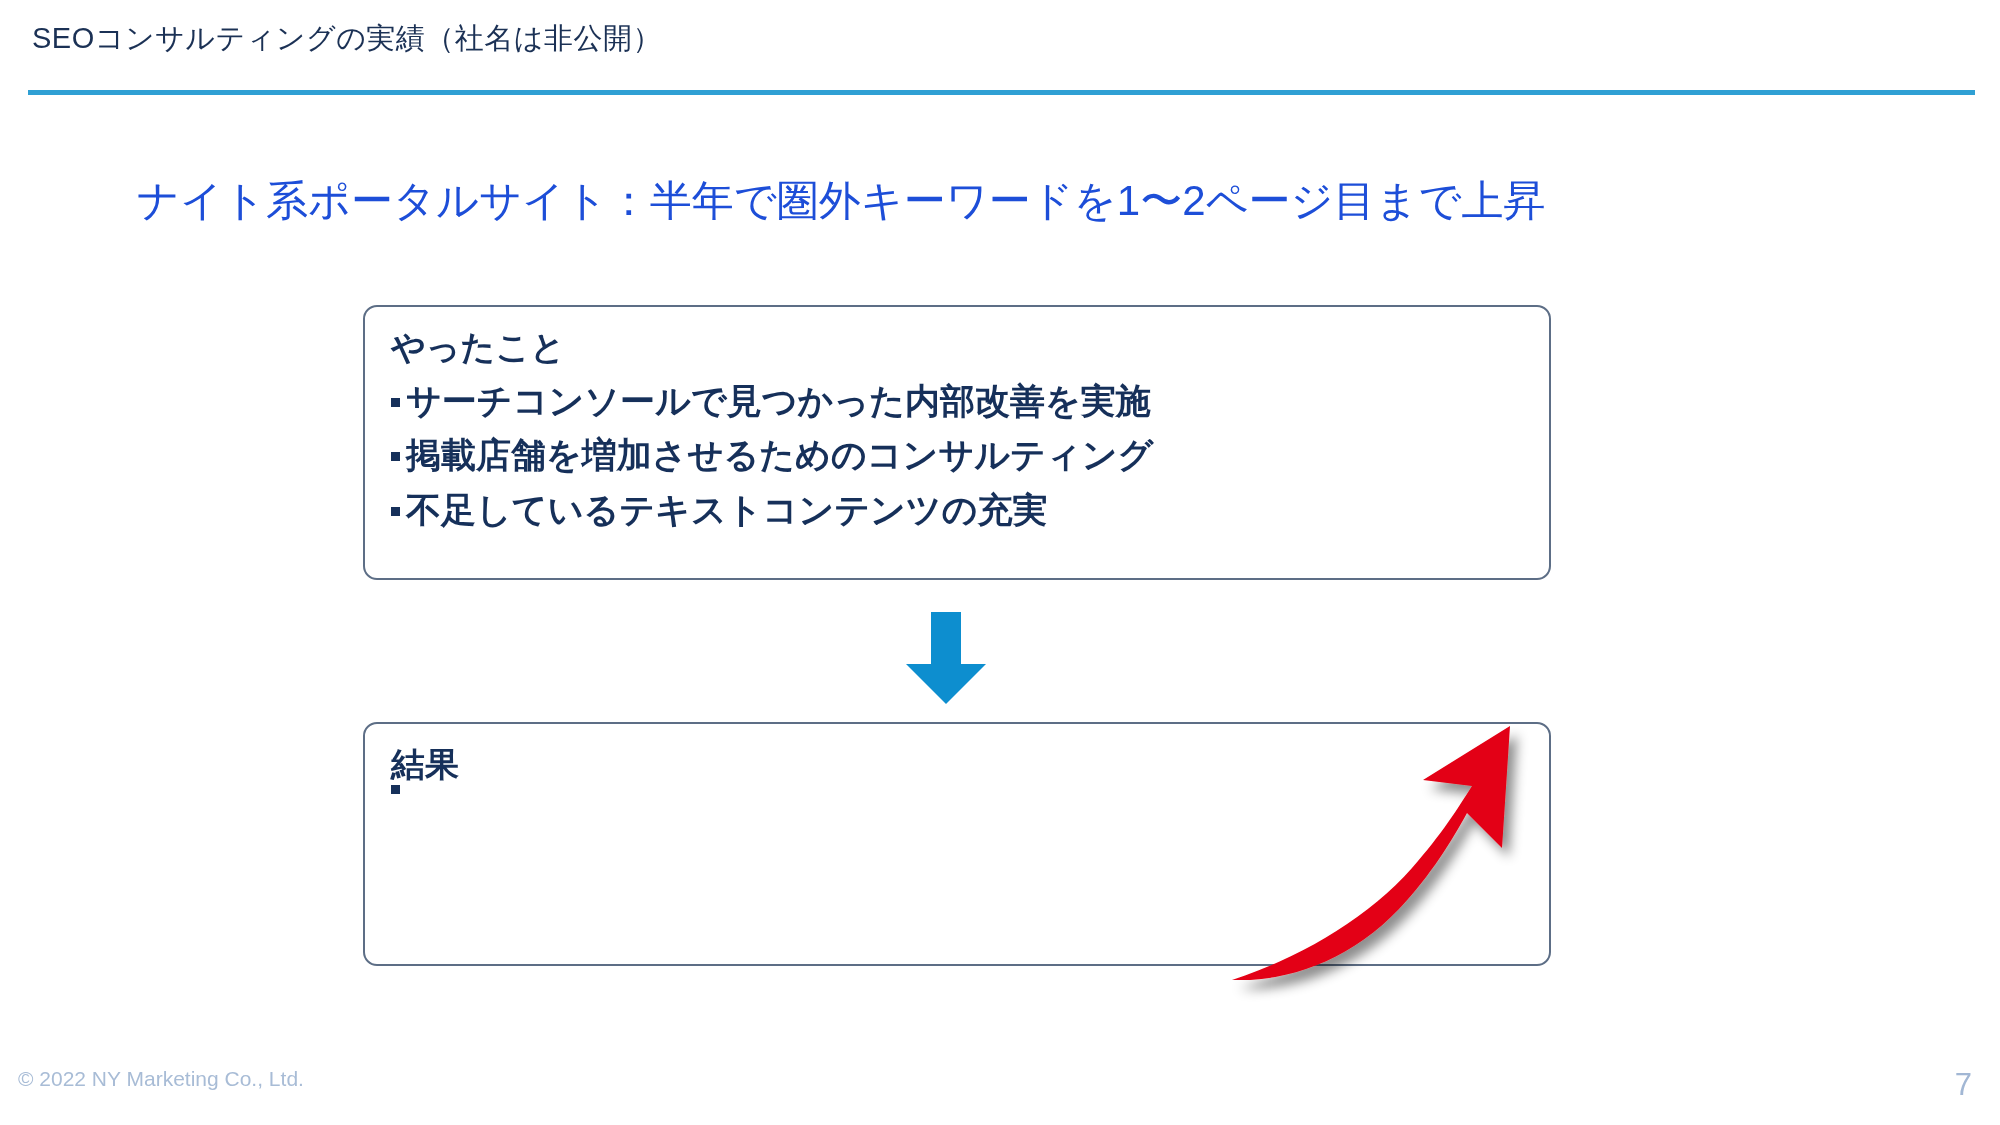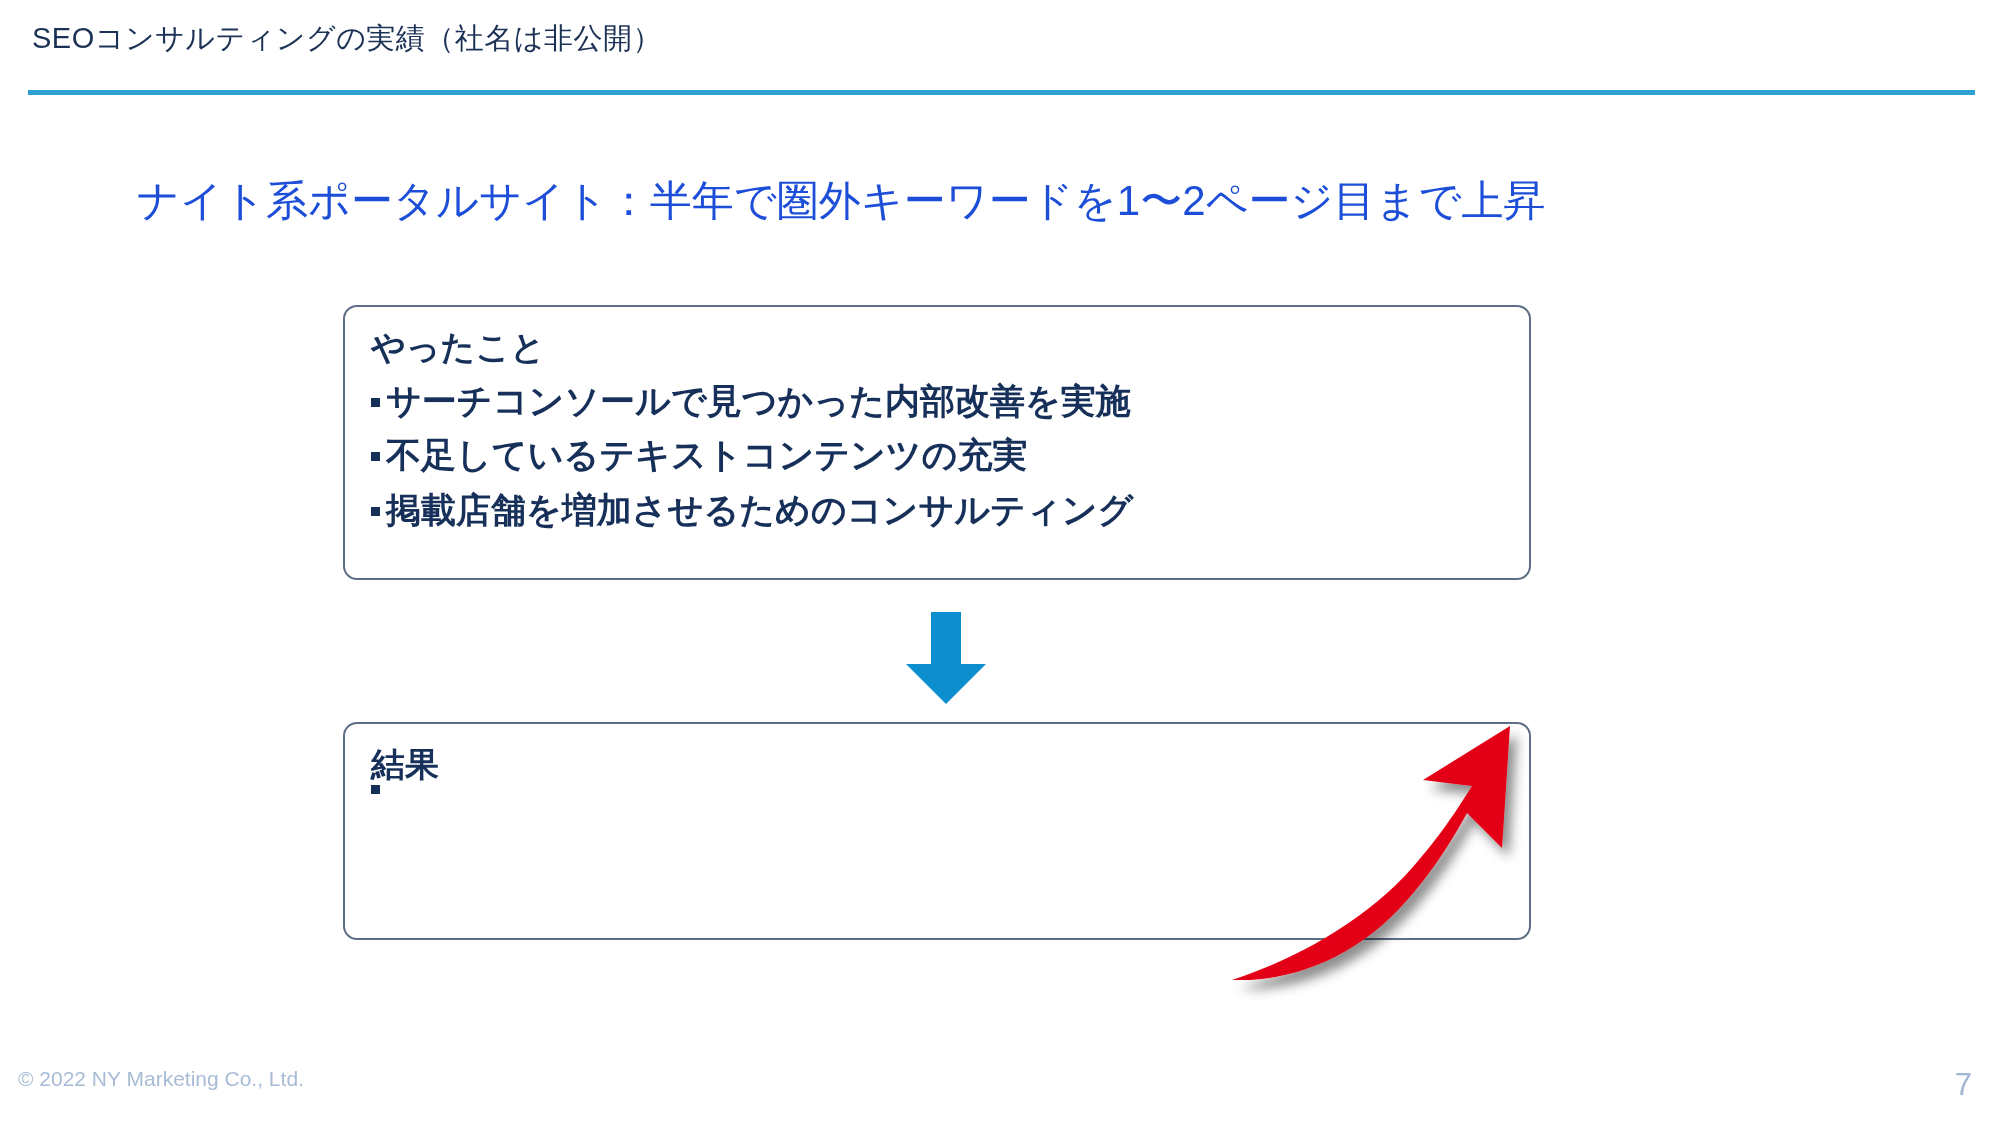--- a/index.html
+++ b/index.html
@@ -53,32 +53,33 @@
     white-space: nowrap;
   }
 
   
   .panel {
     position: absolute;
     box-sizing: border-box;
     border: 2px solid #5d6e86;
     border-radius: 14px;
     background: #ffffff;
+    margin-left: 20px;
   }
   .panel-actions {
     left: 343px;
     top: 305px;
     width: 1188px;
     height: 275px;
   }
   .panel-results {
     left: 343px;
     top: 722px;
     width: 1188px;
-    height: 218px;
+    height: 244px;
     text-decoration: underline;
   }
 
   .panel-inner {
     position: absolute;
     left: 26px;
     top: 14px;
     right: 16px;
   }
 
@@ -164,25 +165,25 @@
   <div class="panel panel-actions">
     <div class="panel-inner">
       <div class="panel-heading">やったこと</div>
       <ul class="panel-list">
         <li>
           <span class="bullet-mark"></span>
           <span>サーチコンソールで見つかった内部改善を実施</span>
         </li>
         <li>
           <span class="bullet-mark"></span>
+          <span>掲載店舗を増加させるためのコンサルティング</span>
+        </li>
+        <li>
+          <span class="bullet-mark"></span>
           <span>不足しているテキストコンテンツの充実</span>
-        </li>
-        <li>
-          <span class="bullet-mark"></span>
-          <span>掲載店舗を増加させるためのコンサルティング</span>
         </li>
       </ul>
     </div>
   </div>
 
   <div class="down-arrow">
     <svg width="92" height="92" viewBox="0 0 92 92" xmlns="http://www.w3.org/2000/svg">
       <polygon points="31,0 61,0 61,52 86,52 46,92 6,52 31,52" fill="#0d8ecf"></polygon>
     </svg>
   </div>

